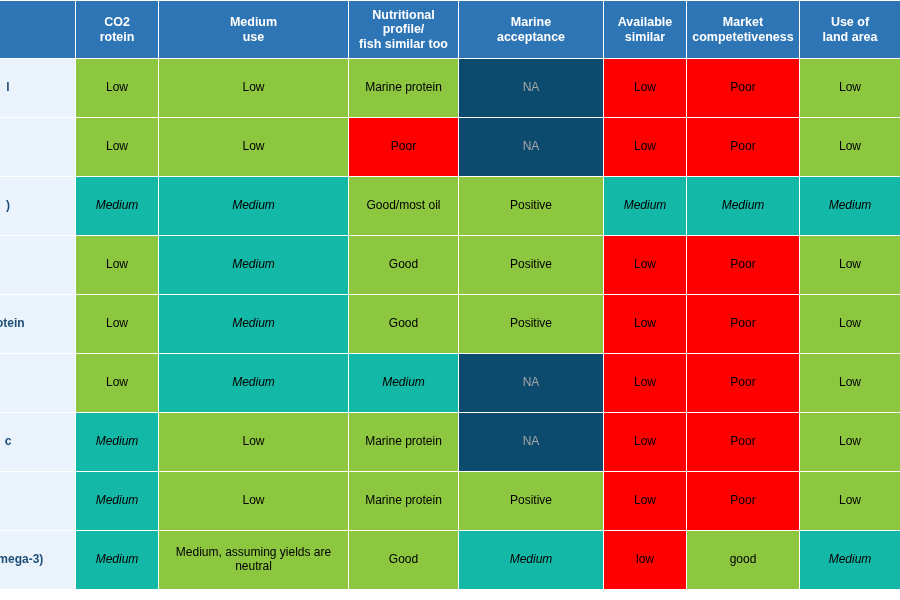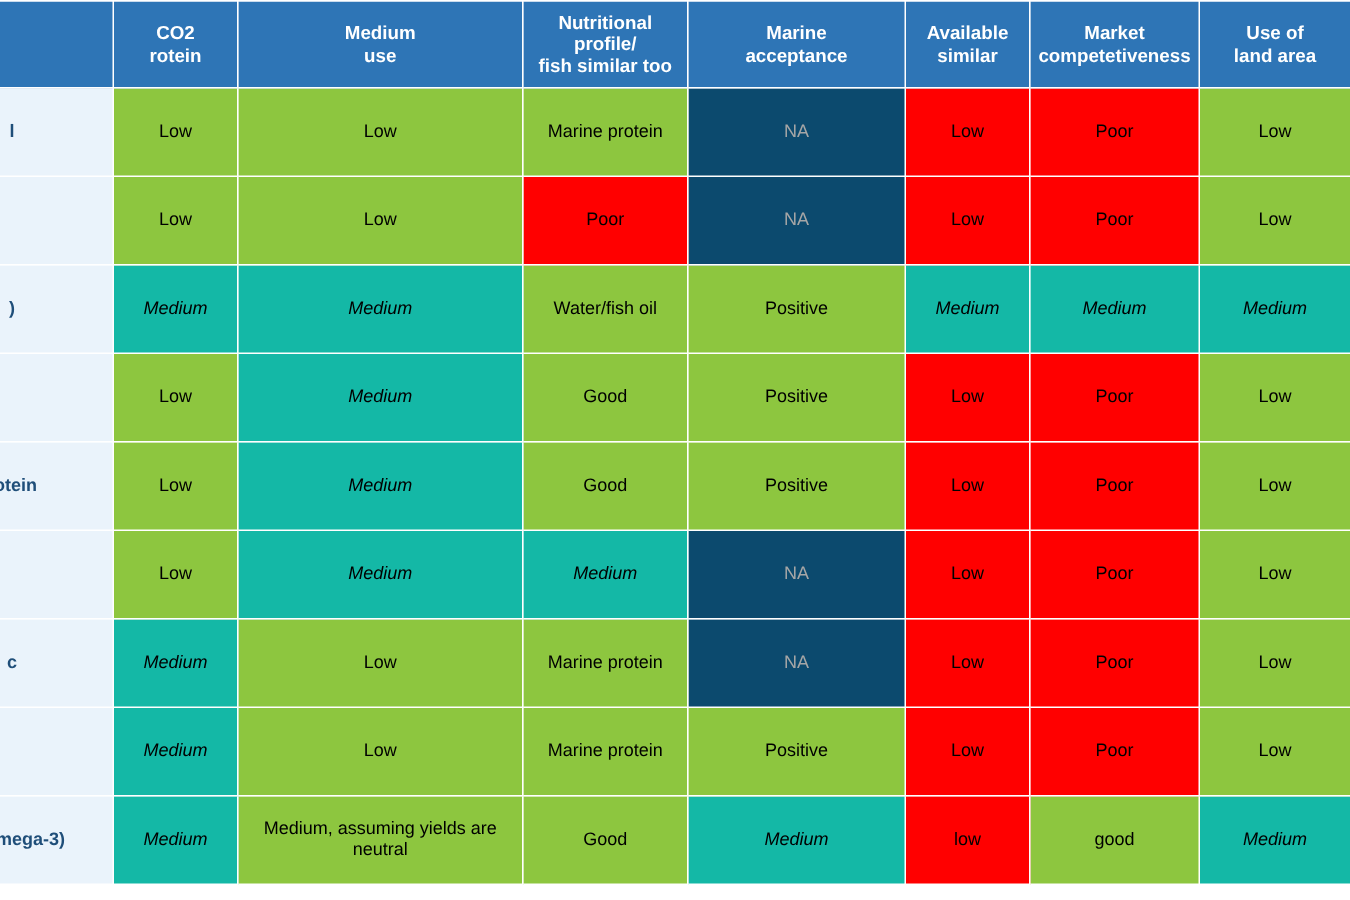--- a/index.html
+++ b/index.html
@@ -138,21 +138,21 @@
           <td class="v-red">Poor</td>
           <td class="v-na">NA</td>
           <td class="v-red">Low</td>
           <td class="v-red">Poor</td>
           <td class="v-green">Low</td>
         </tr>
         <tr>
           <td class="label">)</td>
           <td class="v-amber">Medium</td>
           <td class="v-amber">Medium</td>
-          <td class="v-green">Water/fish oil</td>
+          <td class="v-green">Good/most oil</td>
           <td class="v-green">Positive</td>
           <td class="v-amber">Medium</td>
           <td class="v-amber">Medium</td>
           <td class="v-amber">Medium</td>
         </tr>
         <tr>
           <td class="label"></td>
           <td class="v-green">Low</td>
           <td class="v-amber">Medium</td>
           <td class="v-green">Good</td>

